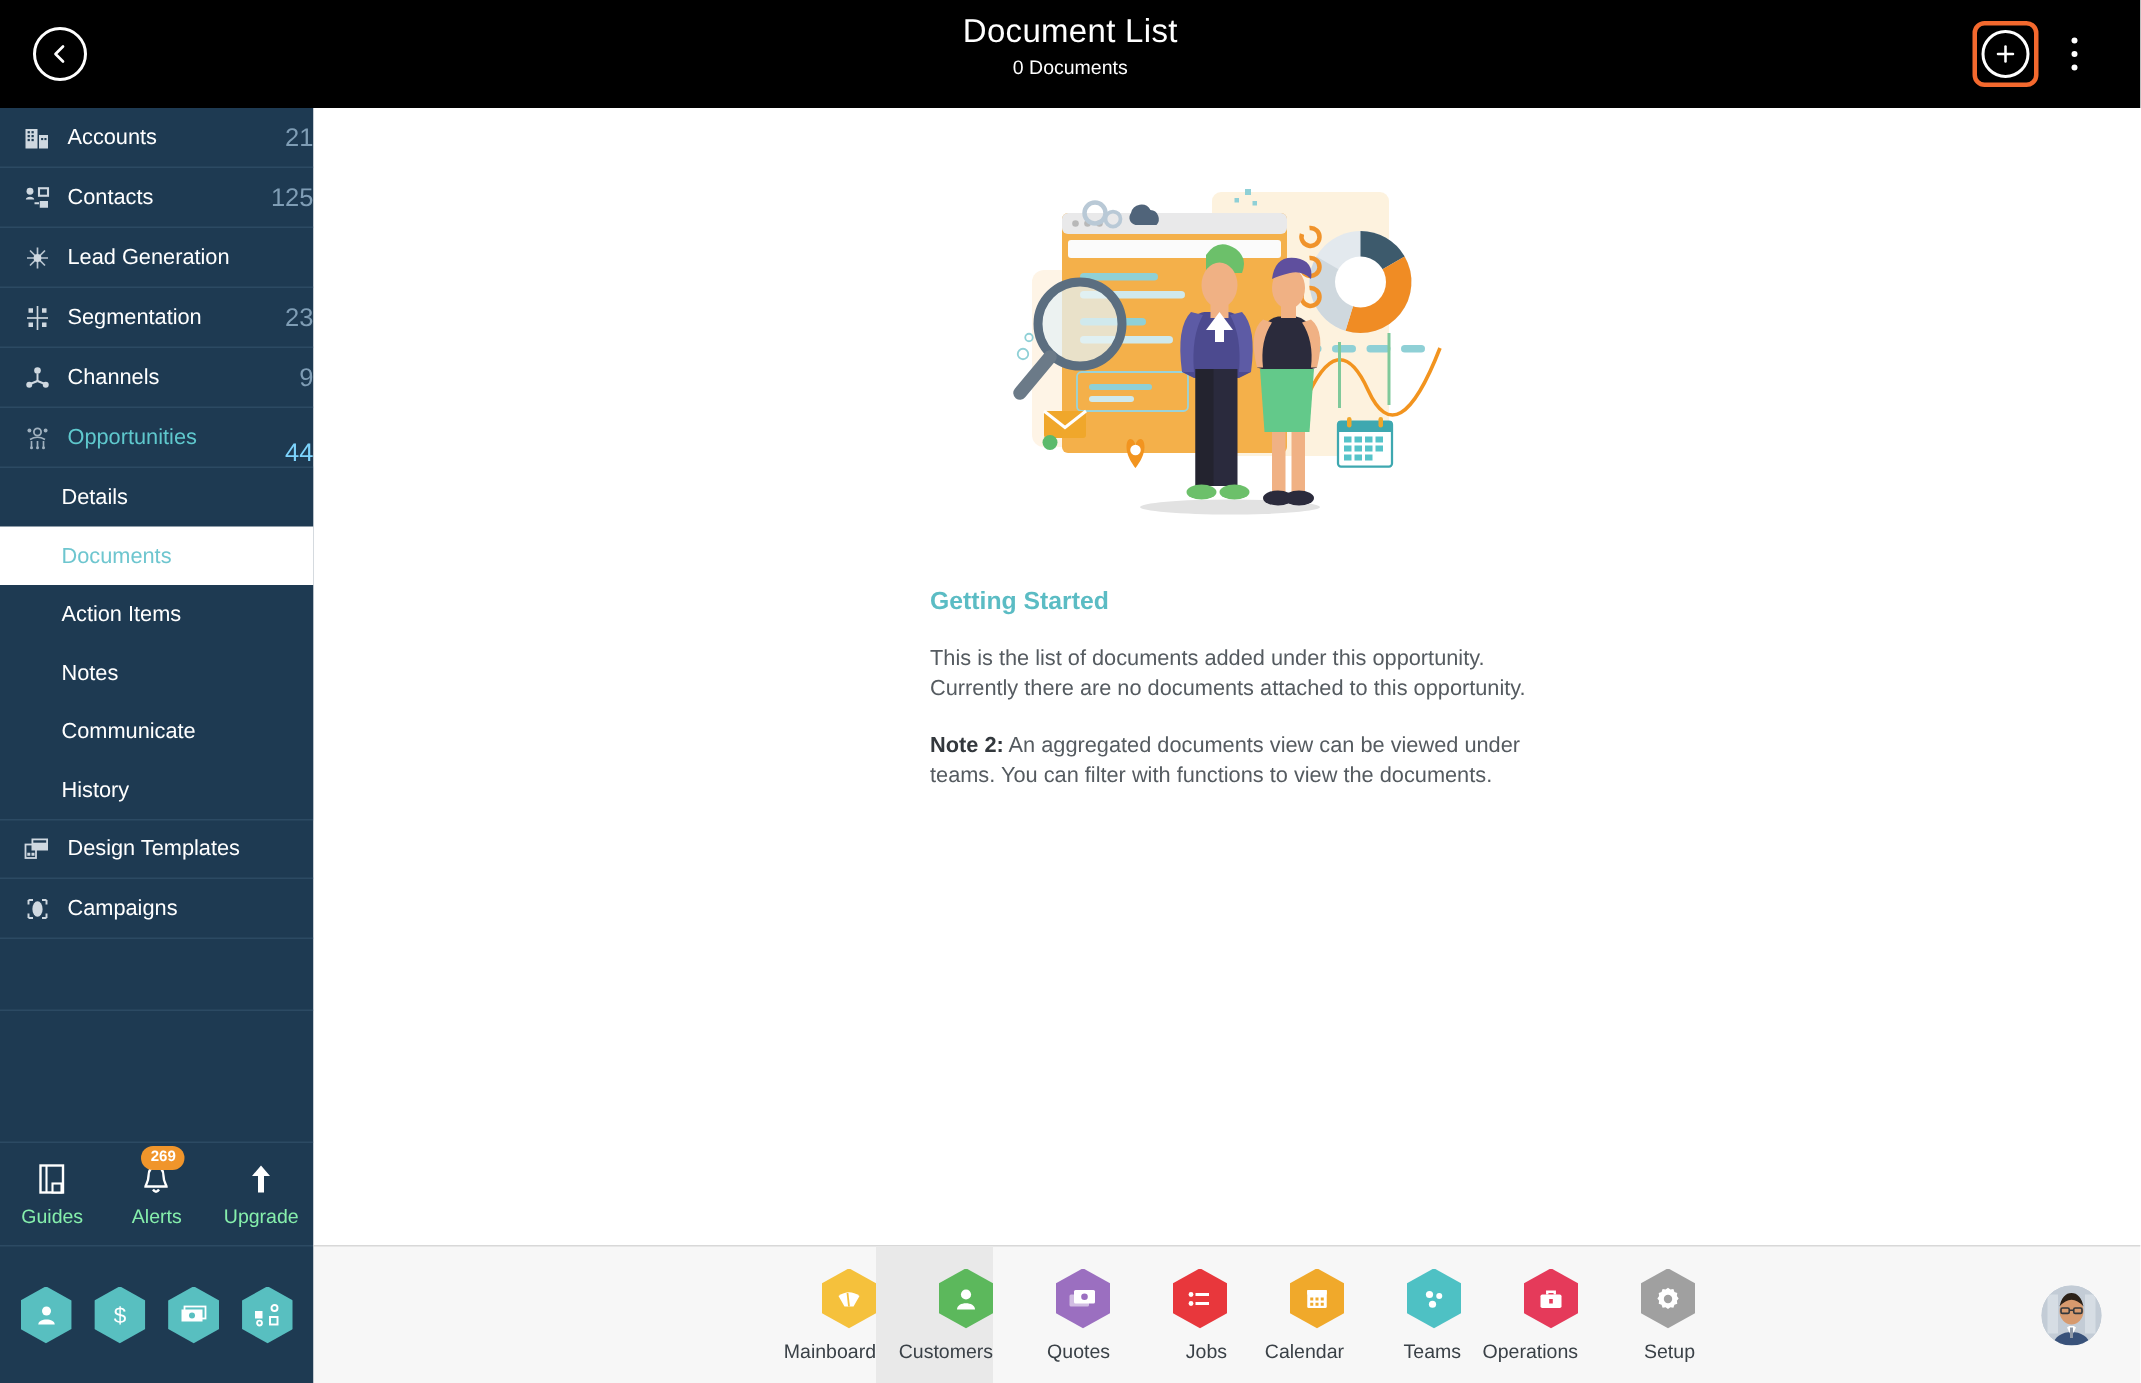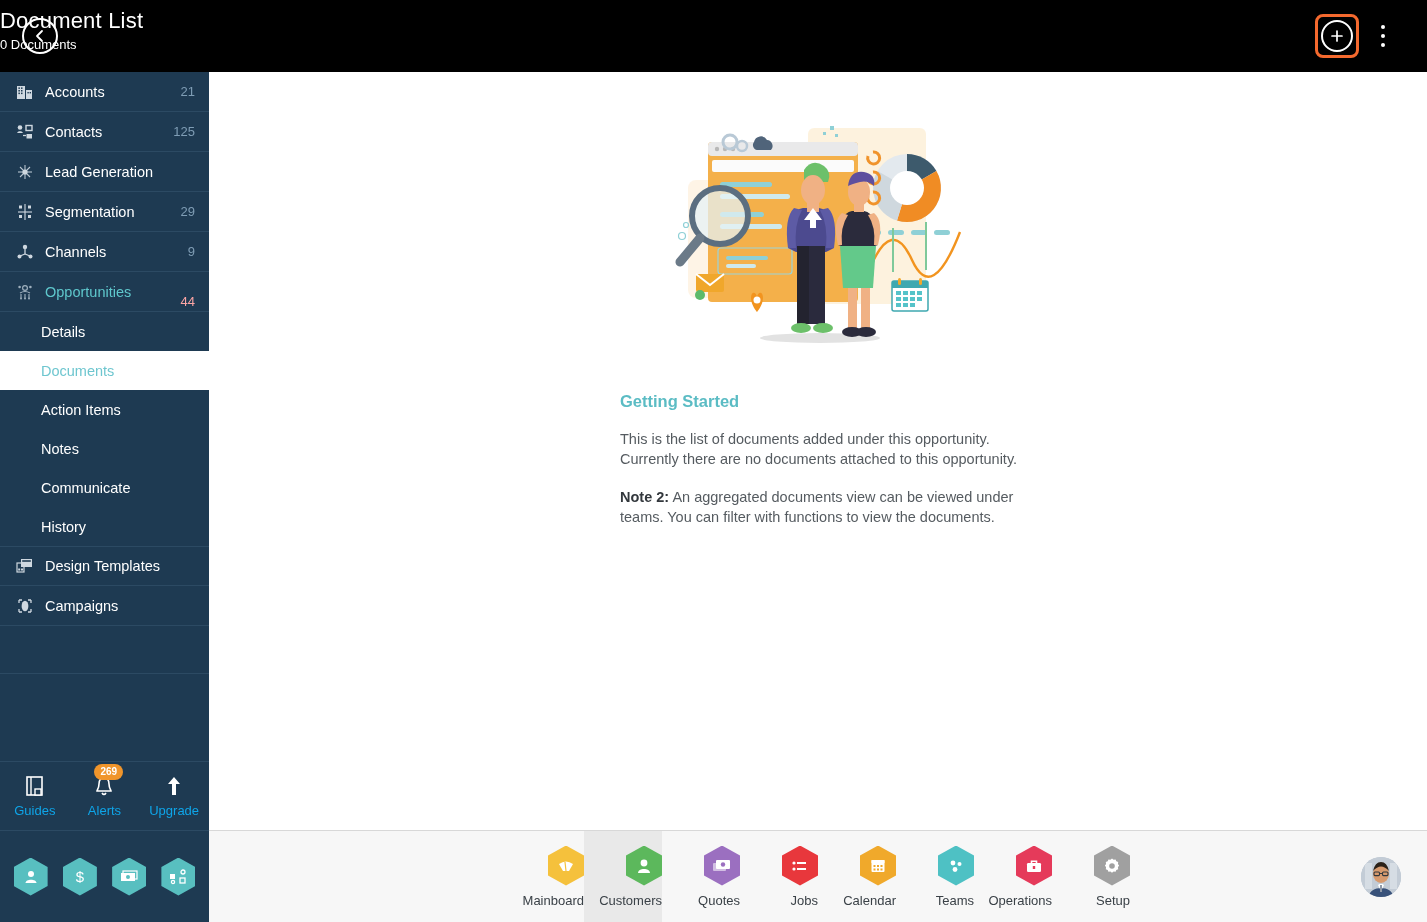--- a/index.html
+++ b/index.html
@@ -15,21 +15,21 @@
     position: absolute; top: 0; left: 0; width: 1427px; height: 72px;
     background: #000000; color: #ffffff;
   }
   .back-btn {
     position: absolute; left: 22px; top: 18px;
     width: 36px; height: 36px; border: 2px solid #ffffff; border-radius: 50%;
     display: flex; align-items: center; justify-content: center; cursor: pointer;
   }
   .back-btn svg { display: block; }
   .topbar-titles {
-    position: absolute; left: 0; right: 0; top: 7px; text-align: left;
+    position: absolute; left: 0; right: 0; top: 7px; text-align: center;
     pointer-events: none;
   }
   .topbar-title { font-size: 22px; font-weight: 400; letter-spacing: .2px; line-height: 28px; }
   .topbar-sub { font-size: 13px; color: #ffffff; line-height: 20px; }
   .add-btn {
     position: absolute; right: 68px; top: 14px;
     width: 44px; height: 44px; border-radius: 8px;
     border: 3px solid #f4692e; background: #000;
     display: flex; align-items: center; justify-content: center; cursor: pointer;
   }
@@ -72,43 +72,43 @@
   }
   .brand-tm { font-size: 8px; vertical-align: super; letter-spacing: 0; }
 
   .nav-item {
     height: 40px; display: flex; align-items: center;
     border-bottom: 1px solid #2c4a63; padding-left: 14px; cursor: pointer;
     font-size: 14.5px; color: #ffffff;
   }
   .nav-item .ico { width: 22px; height: 20px; margin-right: 9px; flex: 0 0 22px; display:flex; align-items:center; justify-content:center;}
   .nav-item .lbl { flex: 1; }
-  .nav-item .cnt { font-size: 13px; color: #7f9db5; padding-right: 14px; }
+  .nav-item .cnt { font-size: 17px; color: #7f9db5; }
   .nav-item.active .lbl { color: #5fc8cd; }
-  .nav-item.active .cnt { color: #fca5a5; margin-top: 20px; }
+  .nav-item.active .cnt { color: #7dd3fc; margin-top: 20px; }
 
   .sub-item {
     height: 39px; display: flex; align-items: center;
     padding-left: 41px; font-size: 14.5px; color: #ffffff; cursor: pointer;
     background: #1e3a52;
   }
   .sub-item.selected { background: #ffffff; color: #6ec6cf; }
 
   .sidebar-spacer { height: 48px; border-bottom: 1px solid #2c4a63; }
 
   .quick-row {
     position: absolute; left: 0; bottom: 91px; width: 209px; height: 70px;
     display: flex; align-items: center; justify-content: space-around;
     border-top: 1px solid #2c4a63; border-bottom: 1px solid #2c4a63;
   }
   .quick {
     display: flex; flex-direction: column; align-items: center; gap: 4px;
     cursor: pointer; position: relative; width: 60px;
   }
-  .quick .qlabel { font-size: 13px; color: #0ea5e9; }
+  .quick .qlabel { font-size: 13px; color: #86efac; }
   .badge {
     position: absolute; top: -11px; left: 20px;
     background: #f0952b; color: #fff; border-radius: 10px;
     font-size: 10px; padding: 1px 6px; line-height: 14px; font-weight: 600;
   }
 
   .hex-row {
     position: absolute; left: 0; bottom: 0; width: 209px; height: 91px;
     display: flex; align-items: center; justify-content: space-around; padding: 0 6px;
   }
@@ -252,21 +252,21 @@
         <svg width="18" height="16" viewBox="0 0 18 16">
           <line x1="9" y1="0" x2="9" y2="16" stroke="#cfd8e0" stroke-width="1.1"></line>
           <line x1="2" y1="8" x2="16" y2="8" stroke="#cfd8e0" stroke-width="1.1"></line>
           <rect x="3" y="1.5" width="3" height="3" fill="#cfd8e0"></rect>
           <rect x="12" y="1.5" width="3" height="3" fill="#cfd8e0"></rect>
           <rect x="3" y="11" width="3" height="3" fill="#cfd8e0"></rect>
           <rect x="12" y="11" width="3" height="3" fill="#cfd8e0"></rect>
         </svg>
       </span>
       <span class="lbl">Segmentation</span>
-      <span class="cnt">29</span>
+      <span class="cnt">23</span>
     </div>
 
     <div class="nav-item">
       <span class="ico">
         <svg width="18" height="16" viewBox="0 0 18 16">
           <circle cx="9" cy="3" r="2.2" fill="#cfd8e0"></circle>
           <circle cx="3.5" cy="12.5" r="2" fill="#cfd8e0"></circle>
           <circle cx="14.5" cy="12.5" r="2" fill="#cfd8e0"></circle>
           <line x1="9" y1="5" x2="9" y2="10" stroke="#cfd8e0" stroke-width="1.3"></line>
           <line x1="9" y1="10" x2="4" y2="12" stroke="#cfd8e0" stroke-width="1.3"></line>

